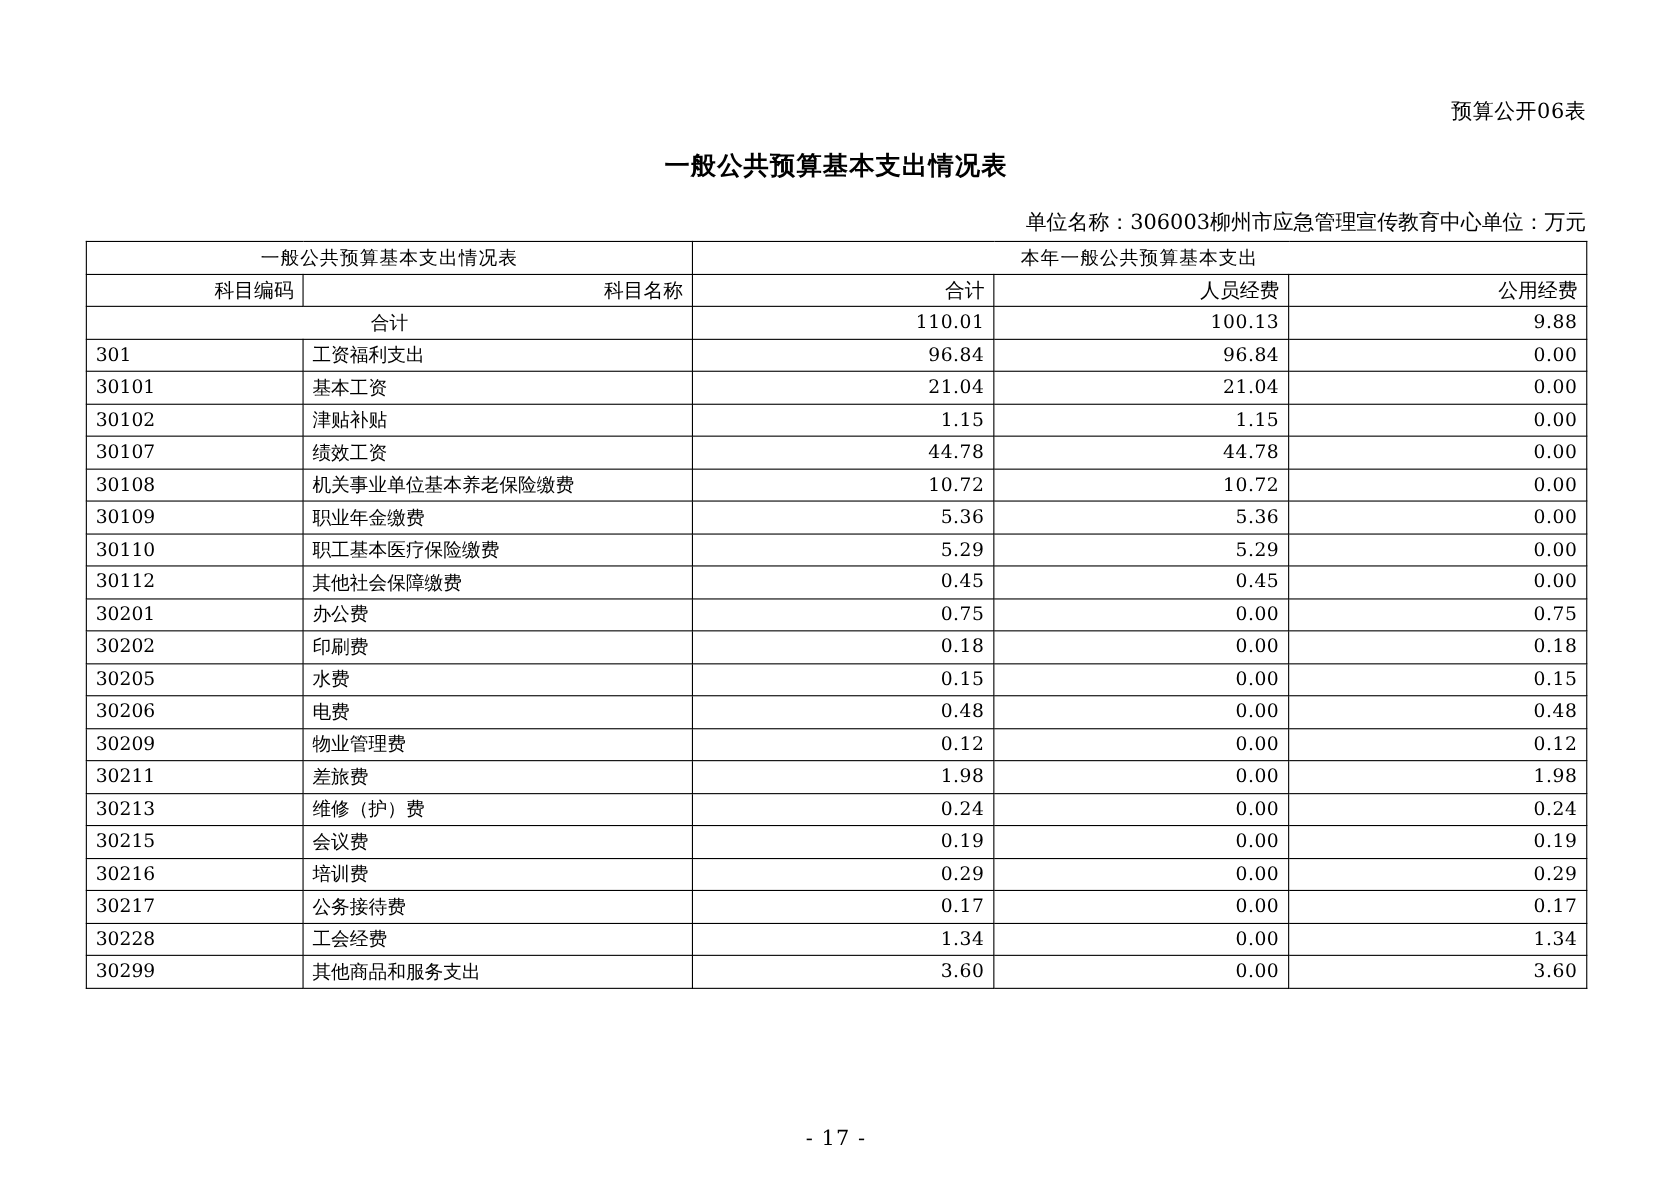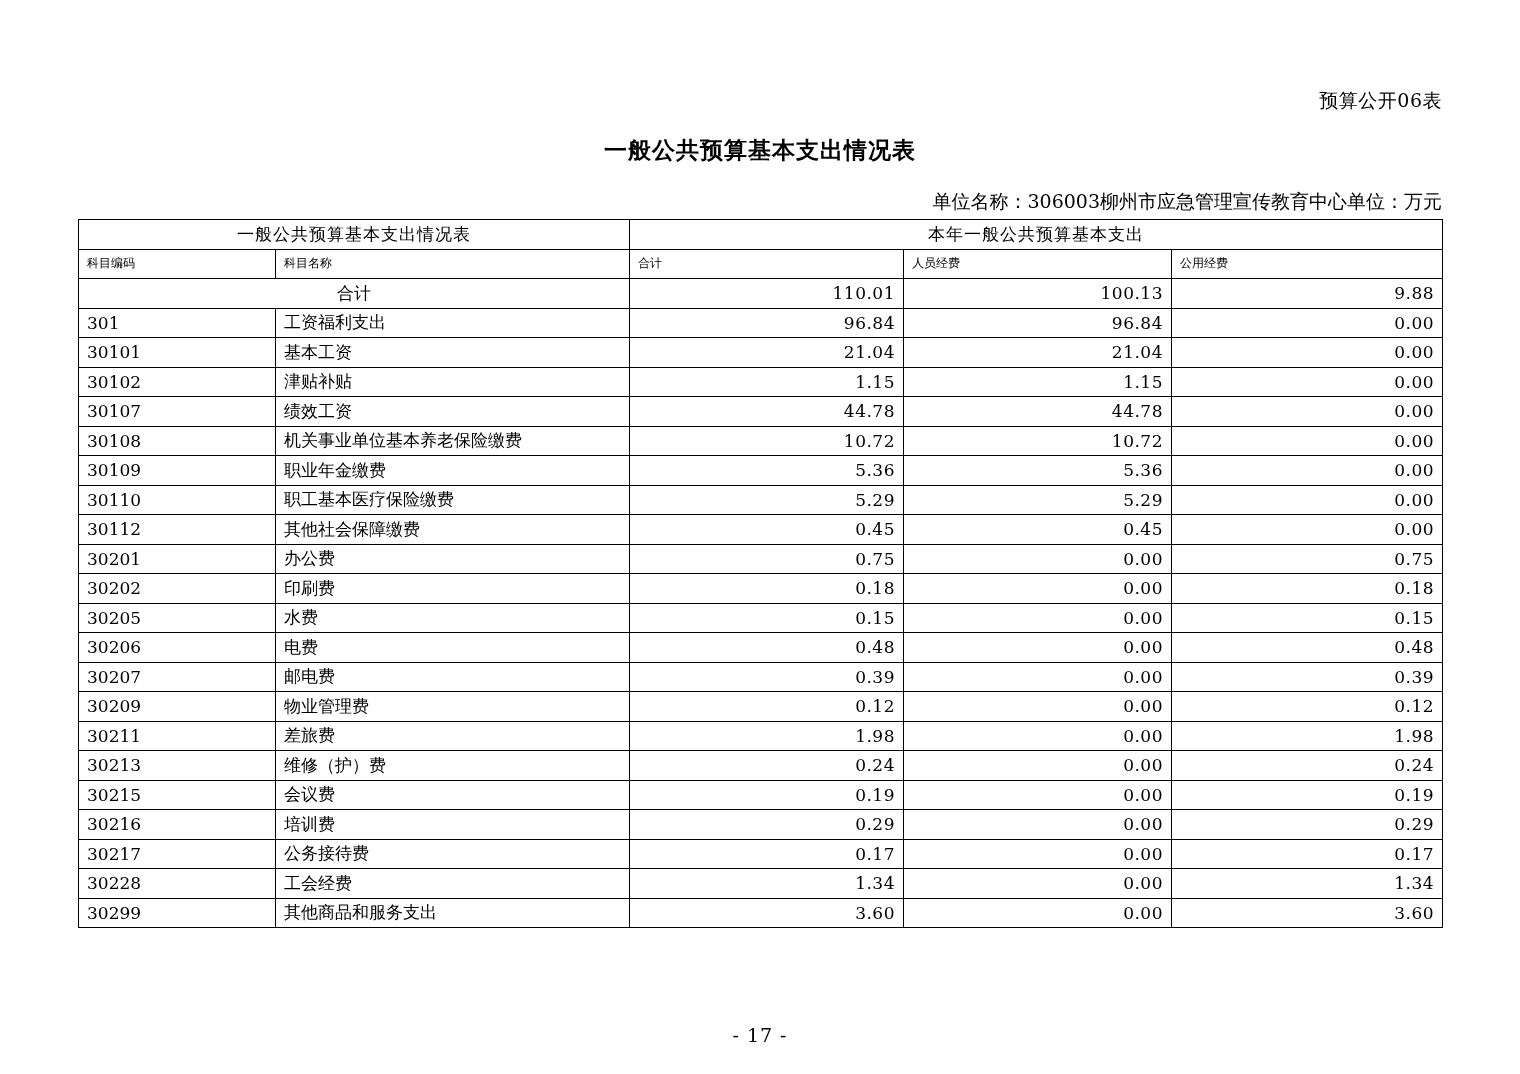--- a/index.html
+++ b/index.html
@@ -79,23 +79,23 @@
     overflow: hidden;
     white-space: nowrap;
   }
   th.grp {
     text-align: center;
     font-weight: bold;
     font-size: 17px;
     letter-spacing: 1px;
   }
   th.sub {
-    text-align: left;
+    text-align: right;
     font-weight: bold;
-    font-size: 12px;
+    font-size: 18px;
   }
   td.code {
     text-align: left;
     padding-left: 13px;
     font-family: "DejaVu Serif", serif;
   }
   td.name {
     text-align: left;
     padding-left: 12px;
   }
@@ -240,27 +240,20 @@
           <td class="num">0.15</td>
         </tr>
         <tr>
           <td class="code">30206</td>
           <td class="name">电费</td>
           <td class="num">0.48</td>
           <td class="num">0.00</td>
           <td class="num">0.48</td>
         </tr>
         <tr>
-          <td class="code">30207</td>
-          <td class="name">邮电费</td>
-          <td class="num">0.39</td>
-          <td class="num">0.00</td>
-          <td class="num">0.39</td>
-        </tr>
-        <tr>
           <td class="code">30209</td>
           <td class="name">物业管理费</td>
           <td class="num">0.12</td>
           <td class="num">0.00</td>
           <td class="num">0.12</td>
         </tr>
         <tr>
           <td class="code">30211</td>
           <td class="name">差旅费</td>
           <td class="num">1.98</td>

